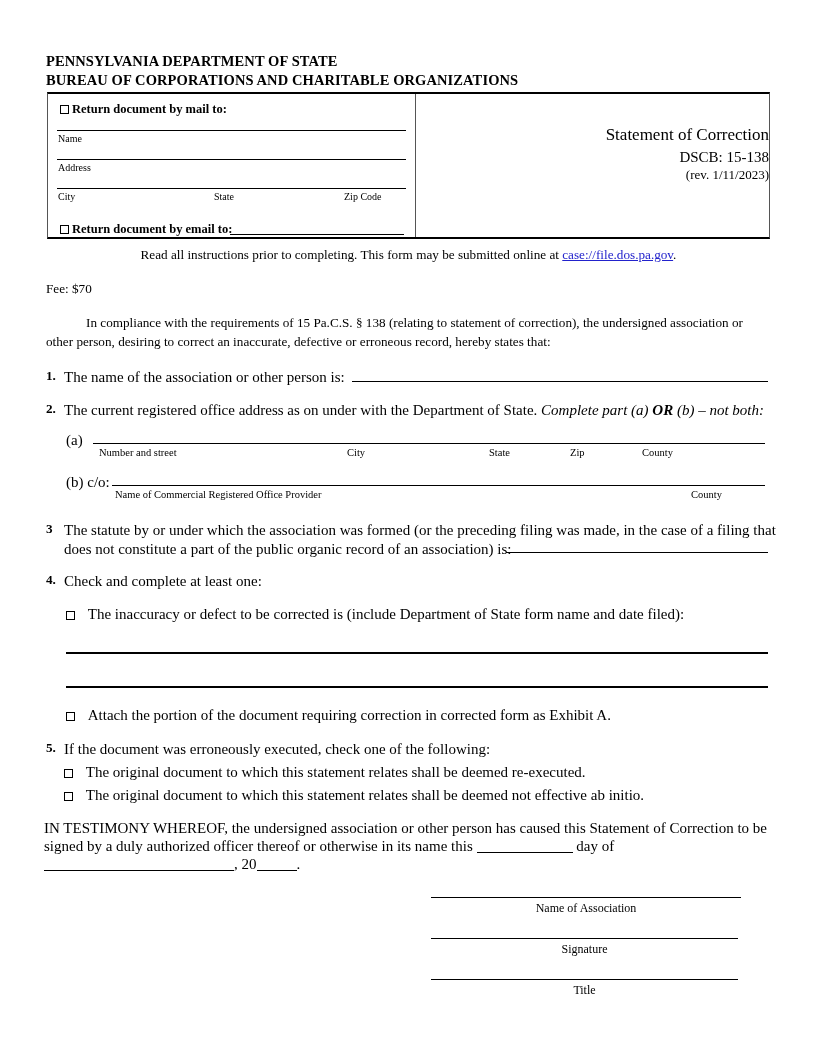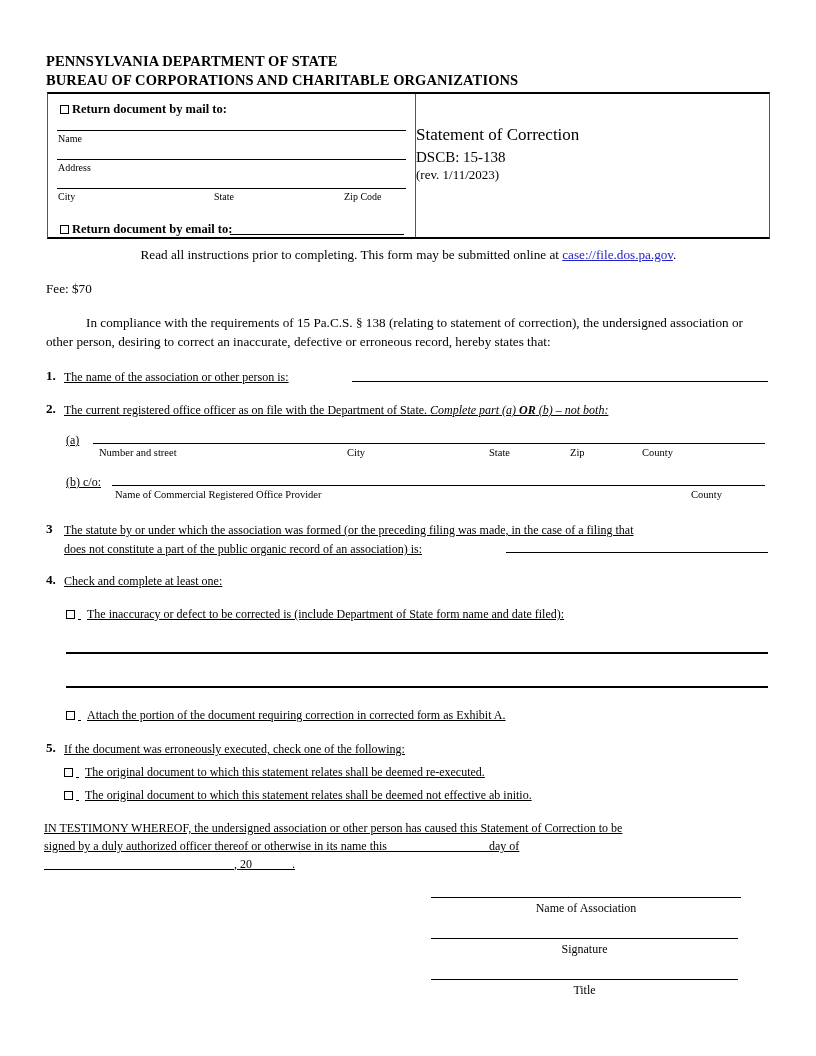--- a/index.html
+++ b/index.html
@@ -60,21 +60,21 @@
     position: absolute;
     left: 0; top: 0;
     width: 367px;
     height: 100%;
   }
   .box-right {
     position: absolute;
     left: 368px; top: 0;
     right: 0;
     height: 100%;
-    text-align: left;
+    text-align: right;
   }
 
   .chk {
     display: inline-block;
     width: 9px;
     height: 9px;
     border: 1.2px solid #000;
     box-sizing: border-box;
     background: #fff;
     vertical-align: -1px;
@@ -167,23 +167,22 @@
     top: 314px;
     width: 722px;
     font-size: 13.2px;
     line-height: 18.5px;
     text-indent: 40px;
     text-align: left;
   }
 
   .item {
     position: absolute;
-    font-size: 12px;
+    font-size: 15px;
     line-height: 18.5px;
-    text-decoration: underline;
   }
   .item-num {
     position: absolute;
     font-weight: bold;
     font-size: 13.2px;
   }
 
   .rule {
     position: absolute;
     border-bottom: 1.6px solid #000;
@@ -260,21 +259,21 @@
   <div class="fee">Fee:  $70</div>
 
   <div class="compliance">In compliance with the requirements of 15 Pa.C.S. § 138 (relating to statement of correction), the undersigned association or other person, desiring to correct an inaccurate, defective or erroneous record, hereby states that:</div>
 
   <div class="item-num" style="left:46px; top:368px;">1.</div>
   <div class="item" style="left:64px; top:368px;">The name of the association or other person is:</div>
   <div class="rule" style="left:352px; top:381px; width:416px;"></div>
 
   <div class="item-num" style="left:46px; top:401px;">2.</div>
   <div class="item" style="left:64px; top:401px; white-space:nowrap;">
-    <span>The current registered office officer as on file with the Department of State.</span>
+    <span>The current registered office address as on under with the Department of State.</span>
     <em><span>Complete part (a) </span><strong>OR</strong><span> (b) – not both:</span></em>
   </div>
 
   <div class="item" style="left:66px; top:431px;">(a)</div>
   <div class="rule" style="left:93px; top:443px; width:672px;"></div>
   <div class="cap" style="left:99px; top:447px;">Number and street</div>
   <div class="cap" style="left:347px; top:447px;">City</div>
   <div class="cap" style="left:489px; top:447px;">State</div>
   <div class="cap" style="left:570px; top:447px;">Zip</div>
   <div class="cap" style="left:642px; top:447px;">County</div>

